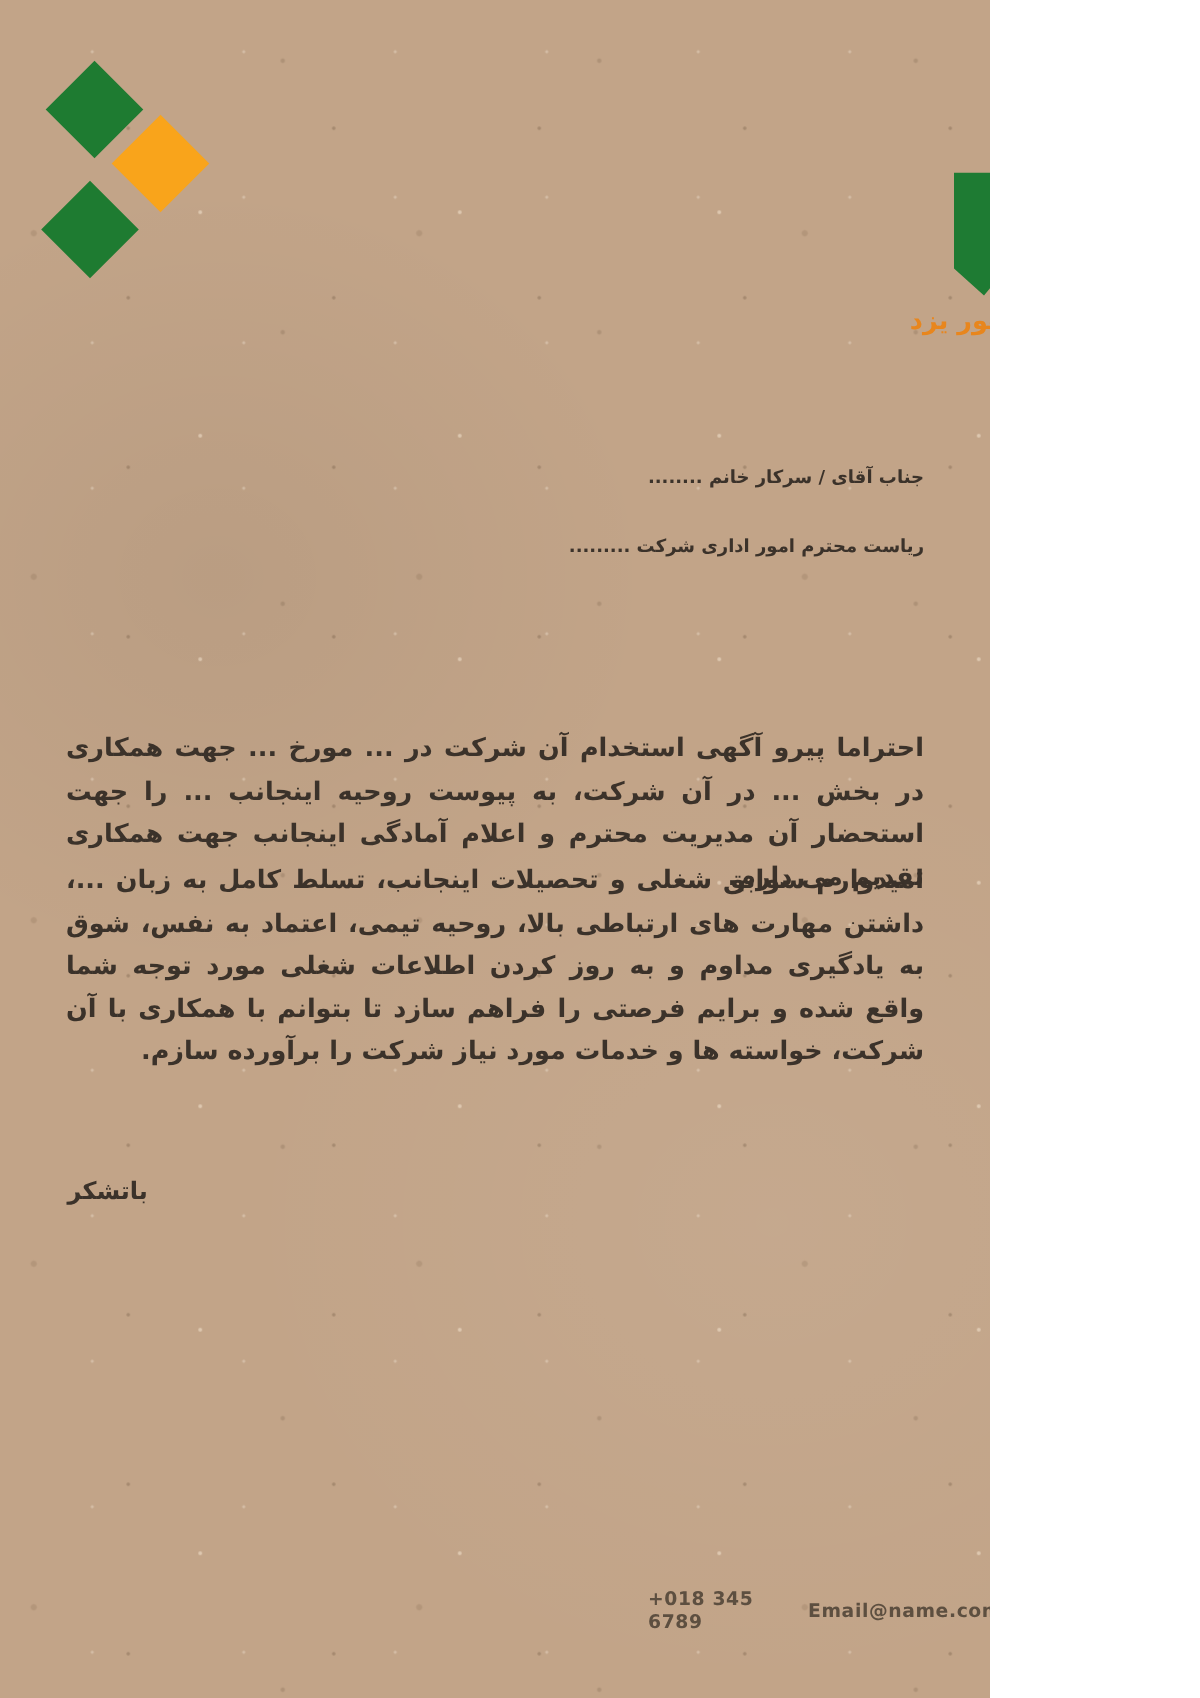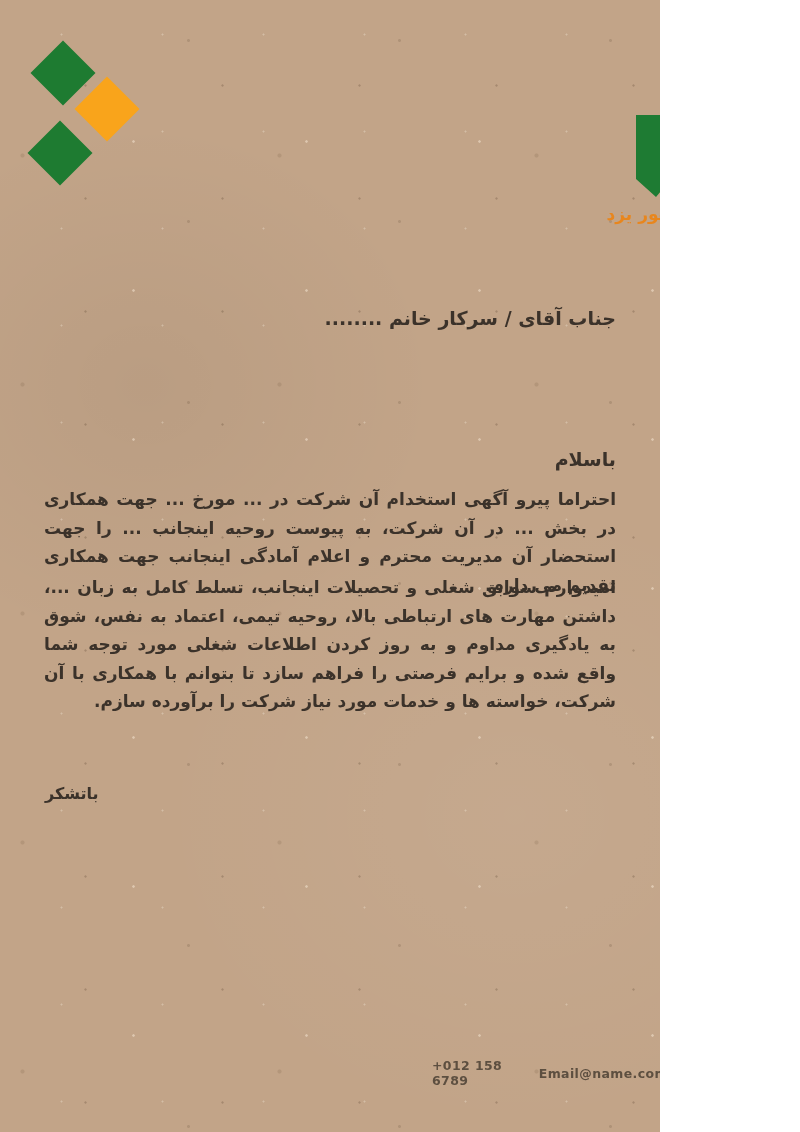--- a/index.html
+++ b/index.html
@@ -32,21 +32,21 @@
     font-weight:bold;
     direction:rtl;
     white-space:nowrap;
   }
   .fa{
     direction:rtl;
     color:#3b322a;
     font-weight:bold;
     position:absolute;
   }
-  .line{right:44px;left:44px;text-align:right;font-size:19px;line-height:24px;}
+  .line{right:44px;left:44px;text-align:right;font-size:12px;line-height:24px;}
   .para{right:44px;left:44px;text-align:justify;font-size:17px;line-height:28.5px;}
   .sig{left:45px;text-align:center;font-size:16px;line-height:22px;}
   #footer-contacts{
     position:absolute;left:432px;top:1058px;width:236px;
     display:flex;justify-content:space-between;align-items:center;
     color:#5d4f40;font-size:12.5px;letter-spacing:0.4px;font-weight:bold;
   }
 </style>
 </head>
 <body>
@@ -62,26 +62,26 @@
       <path fill="#1e7b33" fill-rule="evenodd" d="
         M0,0 L27,0 L39,16 L51,0 L78,0
         L78,64 L58,82 L48,70 L39,82 L30,70 L20,82 L0,64 Z
         M24,29 L37,29 L37,47 L24,47 Z
         M48,29 L61,29 L61,62 L54.5,56 L48,62 Z"></path>
     </svg>
     <div class="brand-text">کاشی ماهور یزد</div>
   </div>
 
   <div class="fa line" style="top:306px;">جناب آقای / سرکار خانم ........</div>
-  <div class="fa line" style="top:447px;">باسلام</div>
+  <div class="fa line" style="top:352px;">ریاست محترم امور اداری شرکت .........</div>
 
   <div class="fa para" style="top:485px;">احتراما پیرو آگهی استخدام آن شرکت در ... مورخ ... جهت همکاری در بخش ... در آن شرکت، به پیوست روحیه اینجانب ... را جهت استحضار آن مدیریت محترم و اعلام آمادگی اینجانب جهت همکاری تقدیم می دارم.</div>
   <div class="fa para" style="top:573px;">امیدوارم سوابق شغلی و تحصیلات اینجانب، تسلط کامل به زبان ...، داشتن مهارت های ارتباطی بالا، روحیه تیمی، اعتماد به نفس، شوق به یادگیری مداوم و به روز کردن اطلاعات شغلی مورد توجه شما واقع شده و برایم فرصتی را فراهم سازد تا بتوانم با همکاری با آن شرکت، خواسته ها و خدمات مورد نیاز شرکت را برآورده سازم.</div>
 
   <div class="fa sig" style="top:783px;">باتشکر</div>
 
   <div id="footer-contacts">
-    <span dir="ltr">+012 158 6789</span>
+    <span dir="ltr">+018 345 6789</span>
     <span dir="ltr">Email@name.com</span>
   </div>
   <div class="diamond d-orange" style="left:694px;top:1036px;"></div>
 
 </div>
 
 </body></html>

